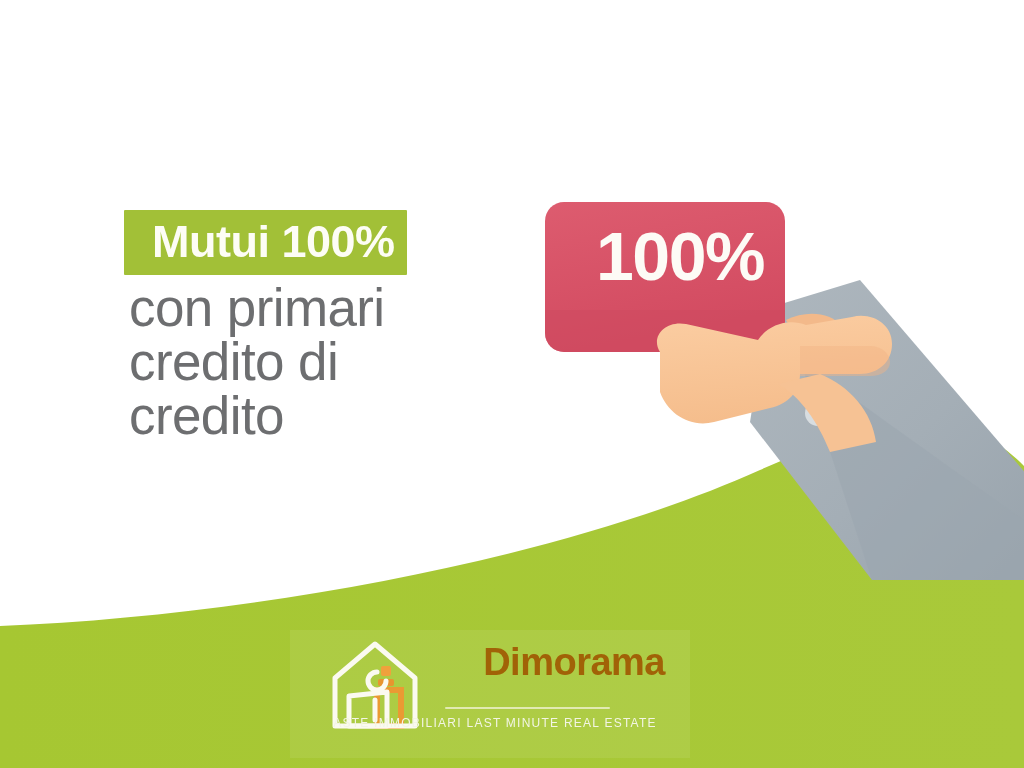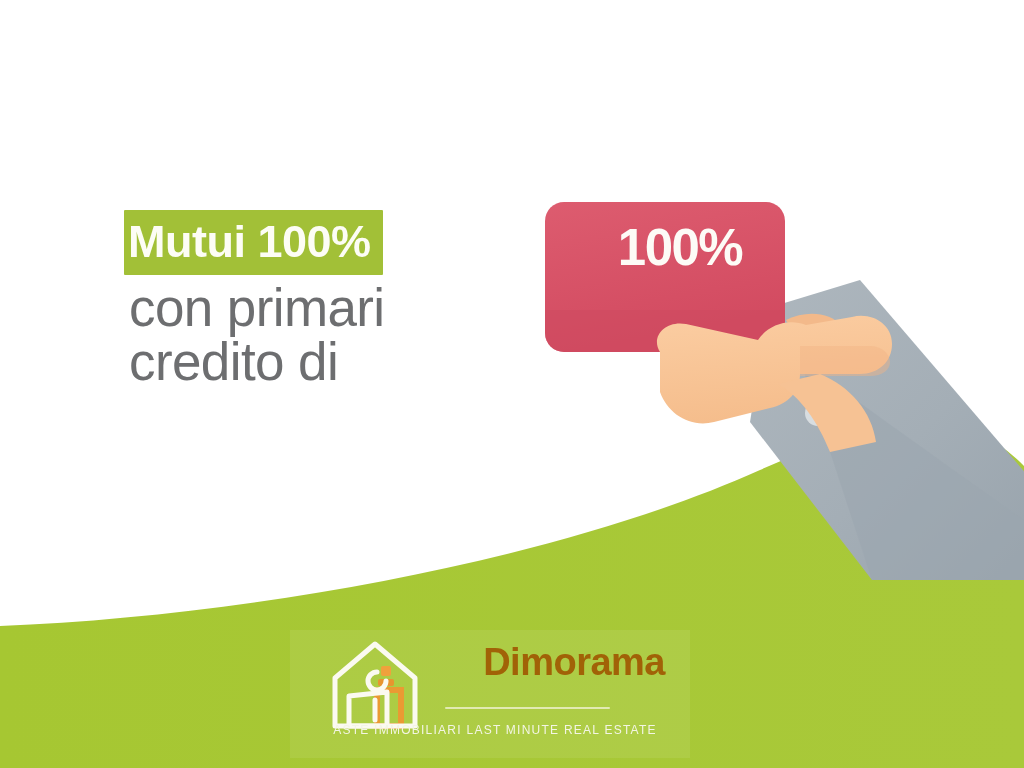--- a/index.html
+++ b/index.html
@@ -39,21 +39,21 @@
     width: 420px;
   }
   .headline-highlight {
     display: inline-block;
     background: #a2c037;
     color: #fdfdf5;
     font-size: 45px;
     line-height: 1.0;
     font-weight: bold;
     letter-spacing: -0.5px;
-    padding: 9px 12px 11px 4px;
+    padding: 9px 12px 11px 28px;
     margin: 0 0 6px 0;
     border-radius: 1px;
   }
   .headline-line {
     display: block;
     color: #6d6e70;
     font-size: 53px;
     line-height: 54px;
     font-weight: normal;
     letter-spacing: -0.6px;
@@ -71,21 +71,21 @@
   }
   .illo-svg { display: block; }
 
   .pct-label {
     position: absolute;
     left: 70px;
     top: 62px;
     width: 220px;
     text-align: center;
     color: #fdfbf6;
-    font-size: 51px;
+    font-size: 68px;
     font-weight: bold;
     letter-spacing: -1.5px;
     line-height: 1;
     z-index: 6;
     pointer-events: none;
   }
 
   
   .logo-panel {
     position: absolute;
@@ -140,21 +140,21 @@
     left: 120px;
     top: 75px;
     width: 165px;
     height: 2px;
     background: rgba(253,250,236,0.65);
     border-radius: 2px;
   }
   .logo-footline {
     position: absolute;
     left: 0px;
-    top: 90px;
+    top: 83px;
     width: 340px;
     text-align: center;
     color: #f3f5e4;
     font-size: 12px;
     letter-spacing: 1.25px;
     line-height: 16px;
     white-space: nowrap;
   }
 </style>
 </head>
@@ -169,20 +169,21 @@
         <stop offset="100%" stop-color="#a9c93a"></stop>
       </linearGradient>
     </defs>
     <path d="M0,626 C250,616 560,560 760,470 C880,416 960,400 1024,466 L1024,768 L0,768 Z" fill="url(#waveGrad)"></path>
   </svg>
 
   <div class="headline">
     <span class="headline-highlight">Mutui 100%</span>
     <span class="headline-line">con primari</span>
     <span class="headline-line">credito di</span>
+    <span class="headline-line">credito</span>
   </div>
 
   <div class="illustration">
     <svg class="illo-svg" width="540" height="420" viewBox="0 0 540 420" aria-hidden="true">
       <defs>
         <linearGradient id="cardGrad" x1="0" y1="0" x2="0.3" y2="1">
           <stop offset="0%" stop-color="#dd5c6f"></stop>
           <stop offset="100%" stop-color="#d24a60"></stop>
         </linearGradient>
         <linearGradient id="sleeveGrad" x1="0" y1="0" x2="1" y2="1">

